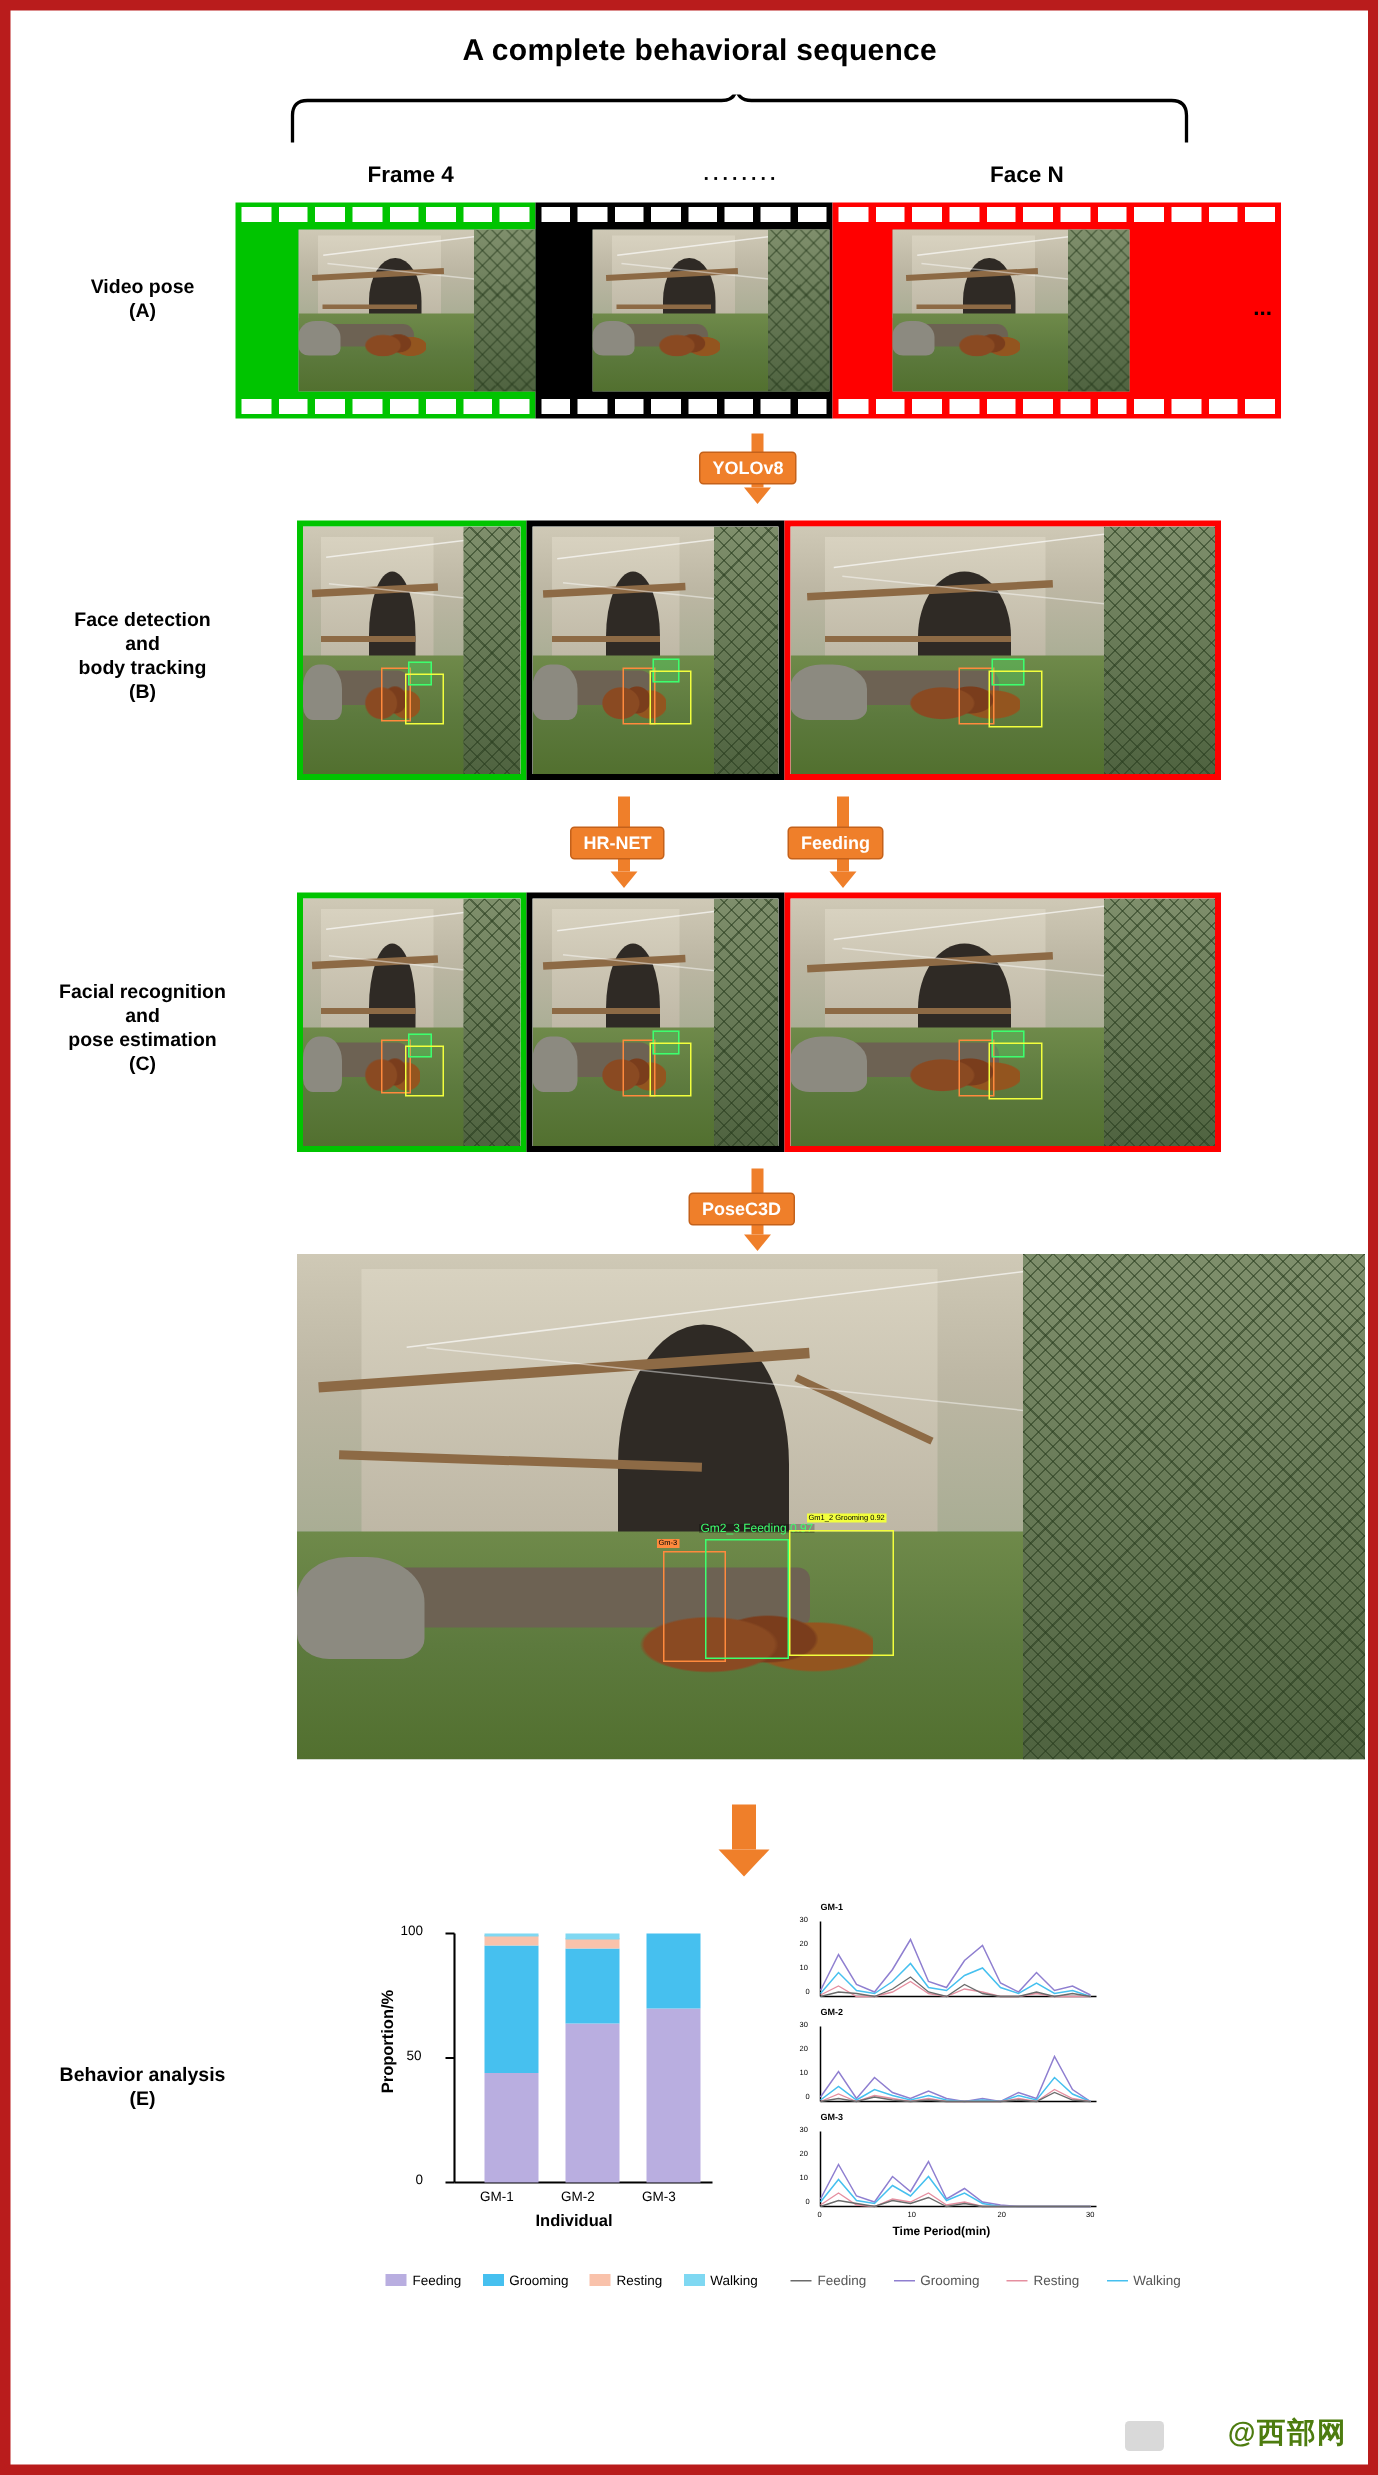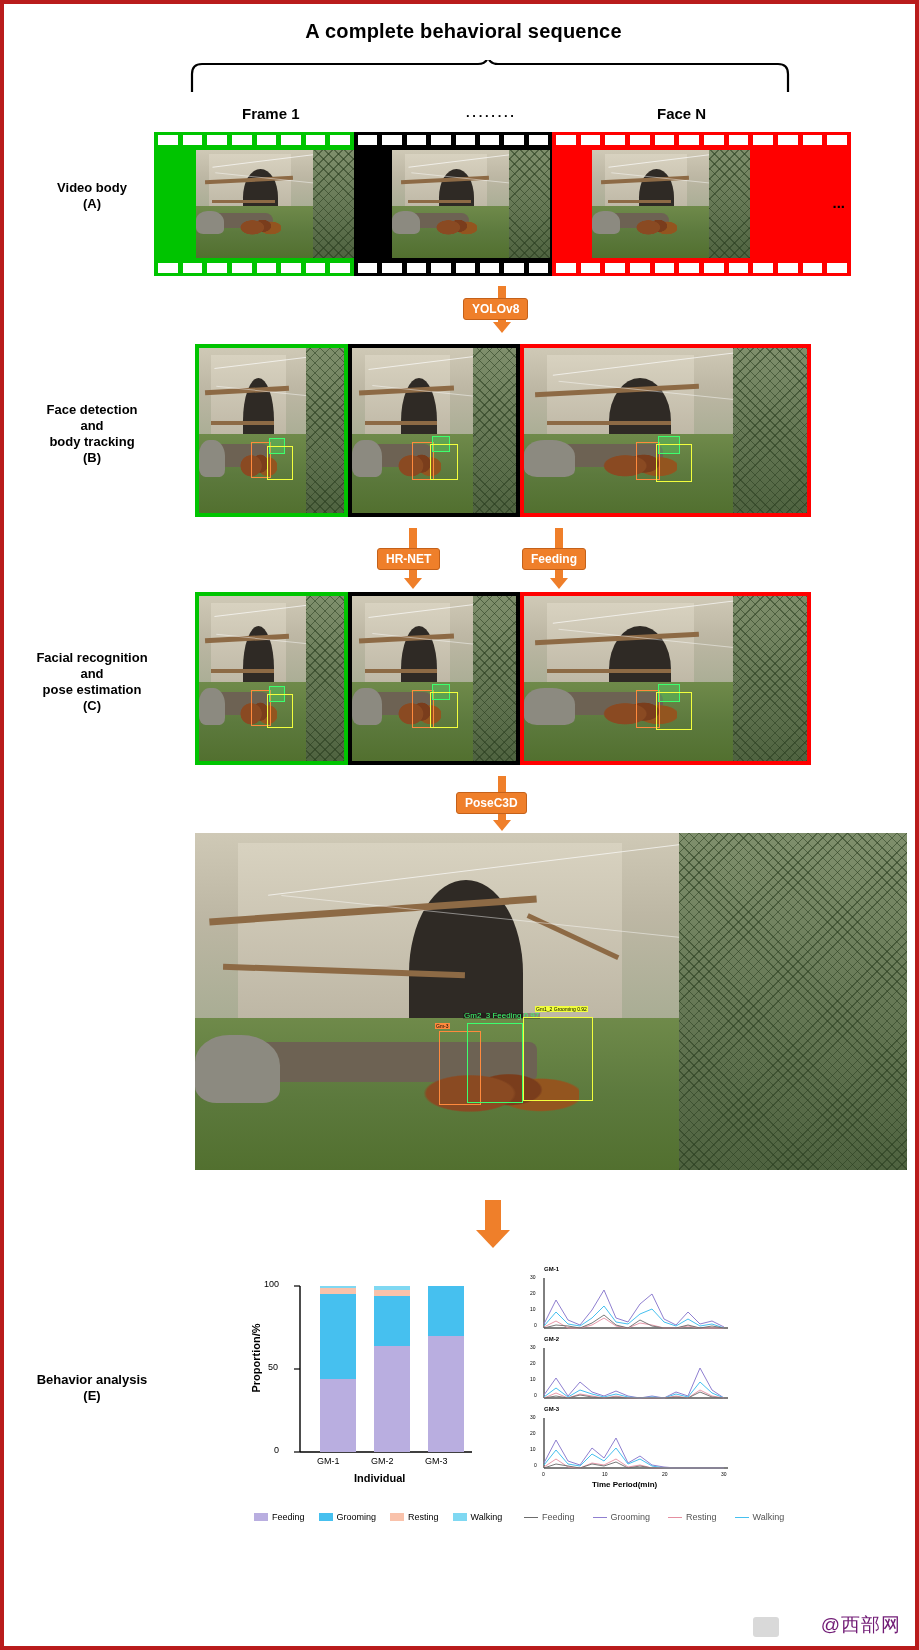--- a/index.html
+++ b/index.html
@@ -13,21 +13,21 @@
     height: 1650px;
     position: relative;
     overflow: hidden;
   }
   .page {
     position: absolute;
     left: 0; top: 0;
     width: 919px;
     height: 1650px;
     box-sizing: border-box;
-    border: 4px solid #b91c1c;
+    border: 7px solid #b91c1c;
   }
 
   .stage-label {
     position: absolute;
     text-align: center;
     font-size: 13px;
     font-weight: bold;
     color: #000;
     line-height: 16px;
     width: 160px;
@@ -256,22 +256,22 @@
     font-size: 5px;
     color: #000;
   }
 
   
   .watermark {
     position: absolute;
     right: 14px;
     bottom: 8px;
     font-size: 19px;
-    font-weight: normal;
-    color: #701a75;
+    font-weight: bold;
+    color: #4d7c0f;
     letter-spacing: 1px;
   }
   .wm-badge {
     position: absolute;
     right: 136px;
     bottom: 9px;
     width: 26px; height: 20px;
     background: #d9d9d9;
     border-radius: 3px;
   }
@@ -280,26 +280,26 @@
 <body>
 
 <div class="page">
 
   <div class="main-title">A complete behavioral sequence</div>
 
   <svg class="brace" viewBox="0 0 600 34" preserveAspectRatio="none">
     <path d="M2,32 L2,14 Q2,4 12,4 L288,4 Q298,4 298,-6 Q298,4 308,4 L588,4 Q598,4 598,14 L598,32" fill="none" stroke="#000" stroke-width="2.2"></path>
   </svg>
 
-  <div class="frame-cap" style="left:238px; top:101px;">Frame 1</div>
+  <div class="frame-cap" style="left:238px; top:101px;">Frame 4</div>
   <div class="dots-cap" style="left:462px; top:104px;">········</div>
   <div class="frame-cap" style="left:653px; top:101px;">Face N</div>
 
   <div class="stage-label" style="left:8px; top:176px;">
-    <div>Video body</div>
+    <div>Video pose</div>
     <div>(A)</div>
   </div>
 
   <div class="filmstrip">
 
     <div class="film-seg" style="left:0; width:200px; background:#00c400;">
       <div class="film-holes" style="top:0;">
         <span class="hole"></span>
           <span class="hole"></span>
           <span class="hole"></span>

